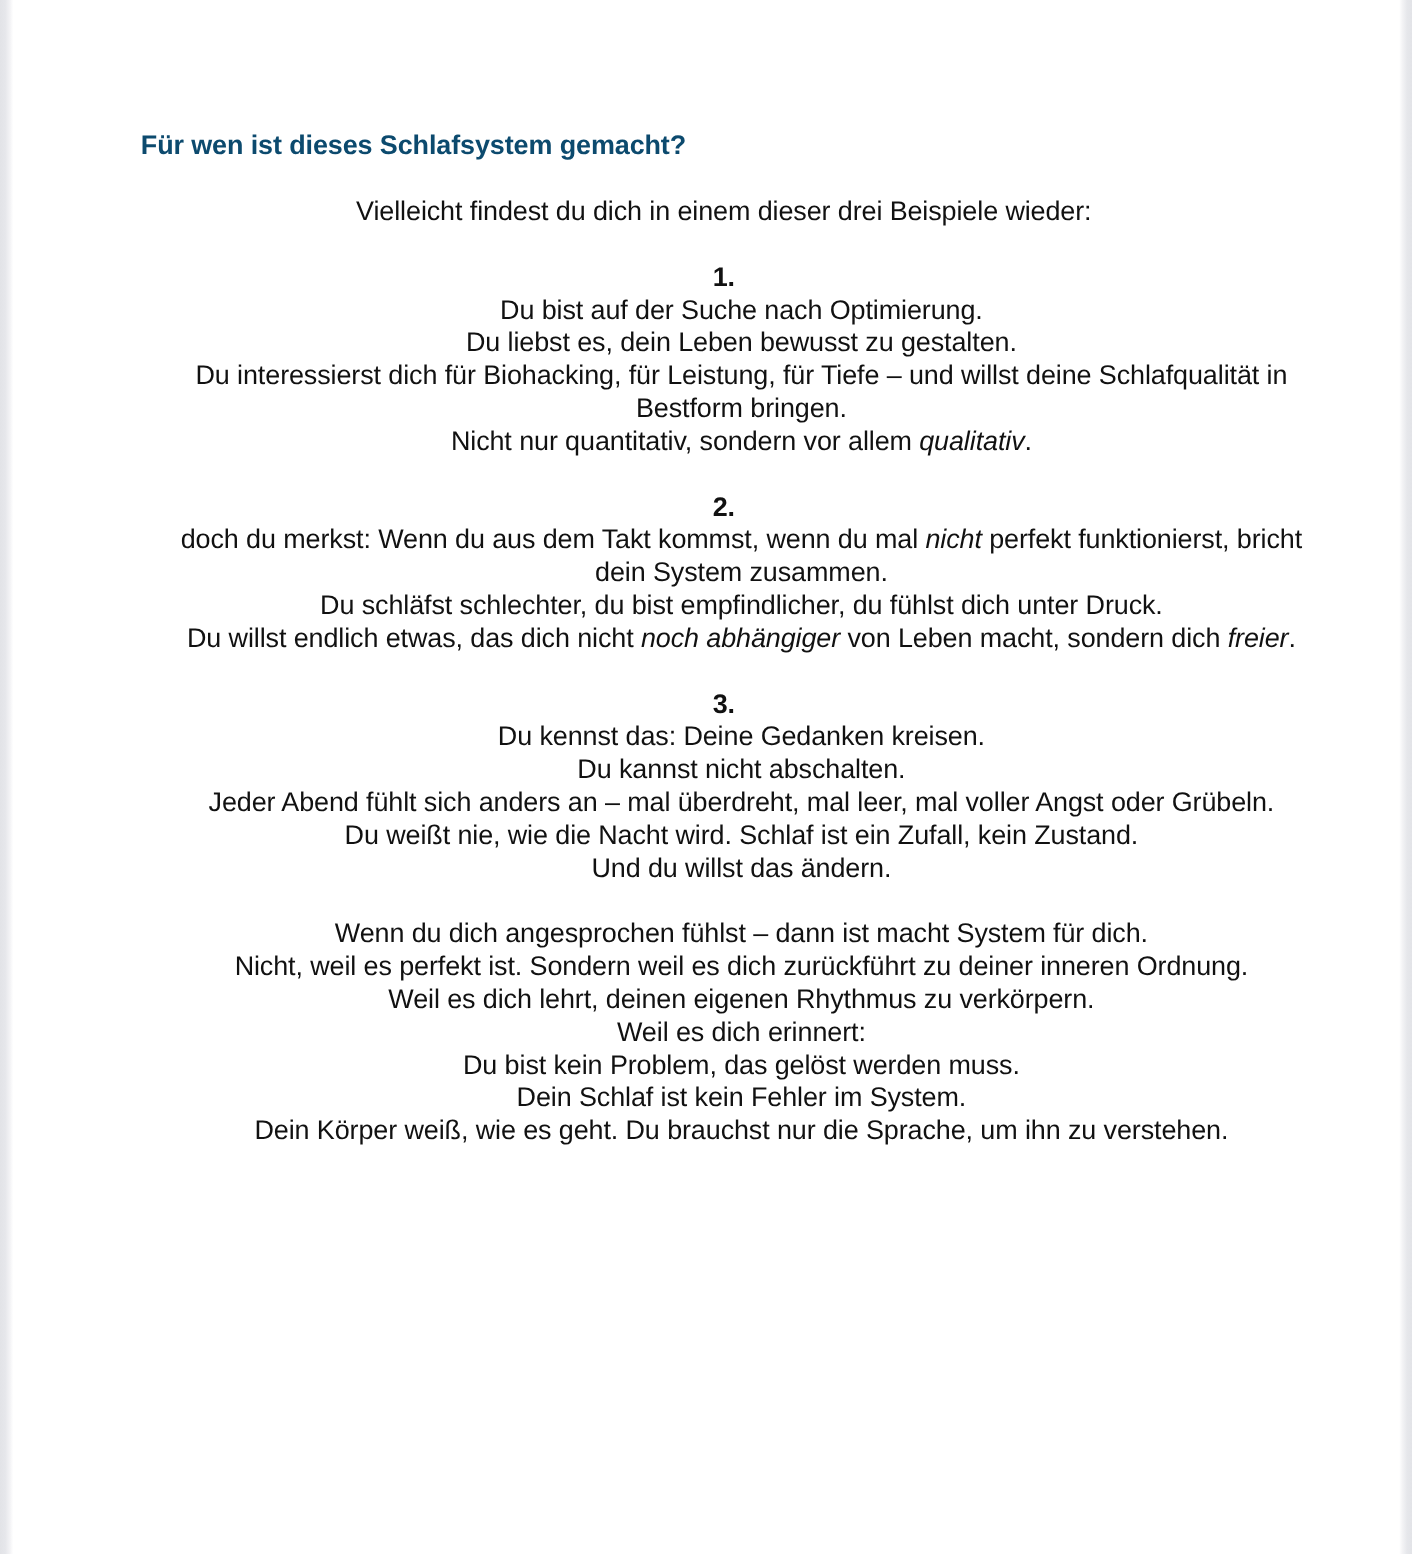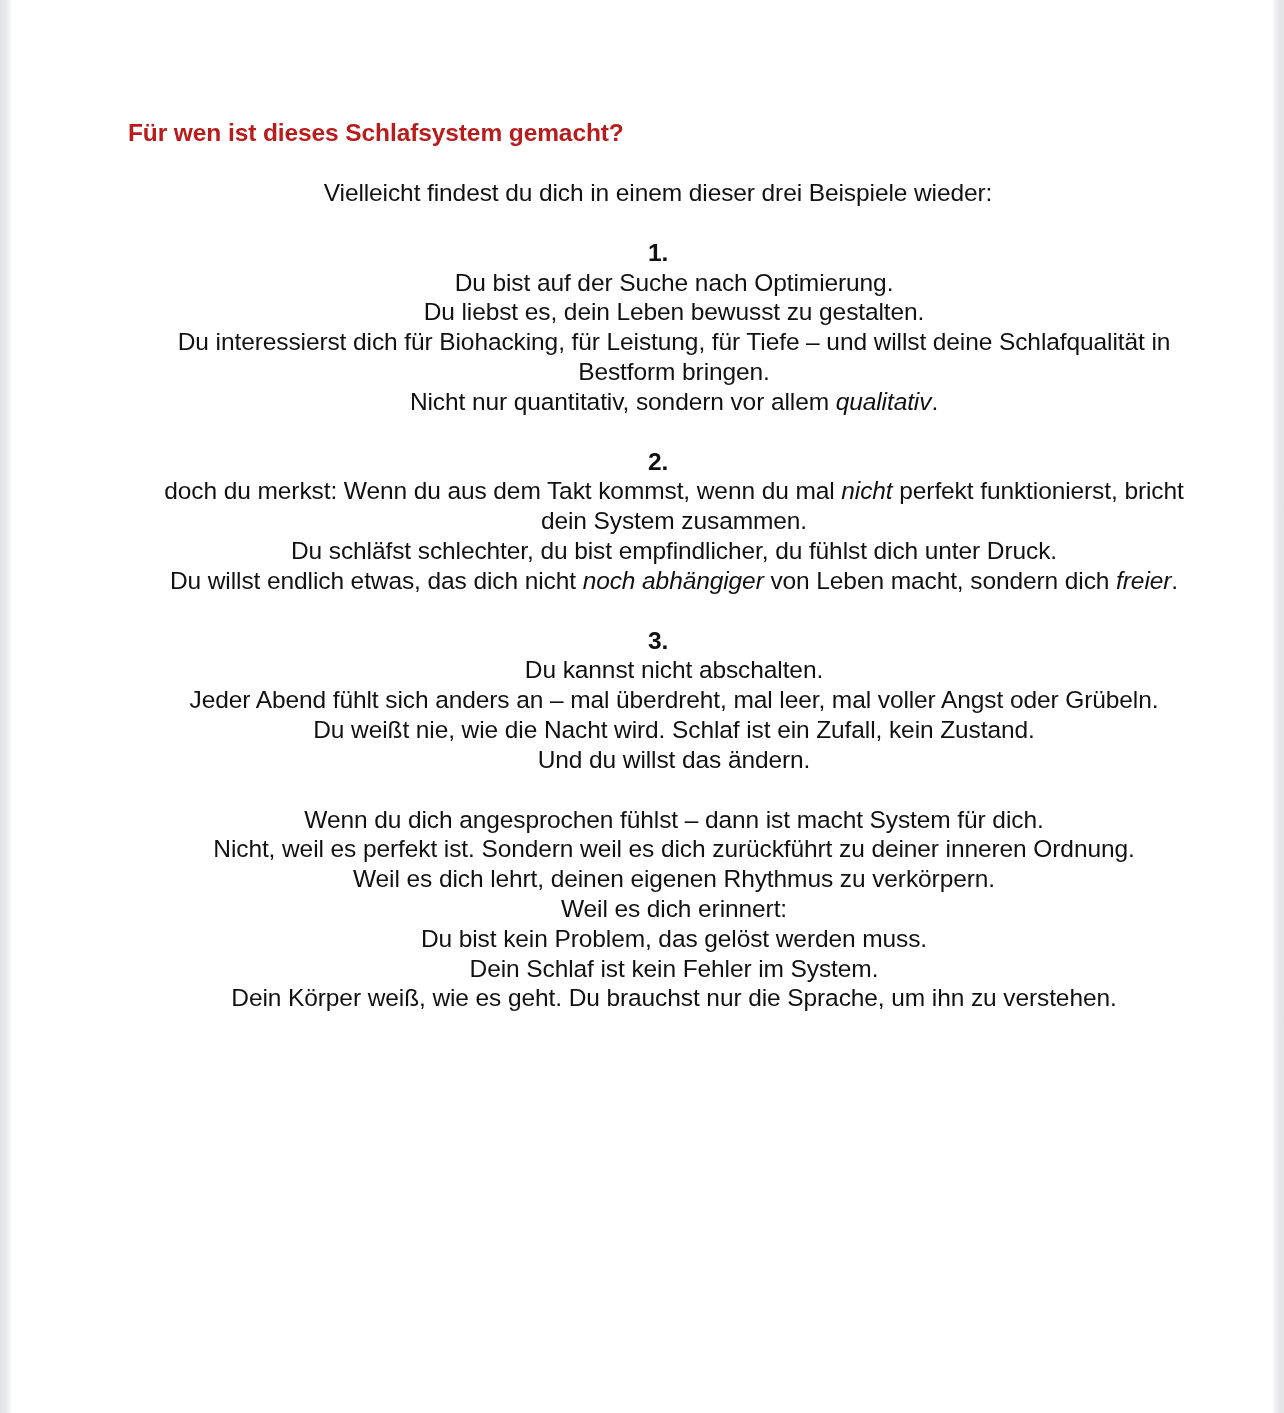--- a/index.html
+++ b/index.html
@@ -51,21 +51,21 @@
   #document-body {
     position: absolute;
     left: 116px;
     top: 118px;
     width: 1060px;
   }
 
   .doc-heading {
     font-size: 24.5px;
     font-weight: bold;
-    color: #b91c1c;
+    color: #0c4a6e;
     line-height: 30px;
     letter-spacing: -0.1px;
     margin: 0 0 0 0;
   }
 
   .spacer {
     height: 30px;
   }
 
   .para {
@@ -129,20 +129,21 @@
         <span class="num-label">2.</span>
         <span class="line"><span>doch du merkst: Wenn du aus dem Takt kommst, wenn du mal </span><em>nicht</em><span> perfekt funktionierst, bricht dein System zusammen.</span></span>
         <span class="line">Du schläfst schlechter, du bist empfindlicher, du fühlst dich unter Druck.</span>
         <span class="line"><span>Du willst endlich etwas, das dich nicht </span><em>noch abhängiger</em><span> von Leben macht, sondern dich </span><em>freier</em><span>.</span></span>
       </div>
 
       <div class="spacer"></div>
 
       <div class="para">
         <span class="num-label">3.</span>
+        <span class="line">Du kennst das: Deine Gedanken kreisen.</span>
         <span class="line">Du kannst nicht abschalten.</span>
         <span class="line">Jeder Abend fühlt sich anders an – mal überdreht, mal leer, mal voller Angst oder Grübeln.</span>
         <span class="line">Du weißt nie, wie die Nacht wird. Schlaf ist ein Zufall, kein Zustand.</span>
         <span class="line">Und du willst das ändern.</span>
       </div>
 
       <div class="spacer"></div>
 
       <div class="para">
         <span class="line">Wenn du dich angesprochen fühlst – dann ist macht System für dich.</span>

